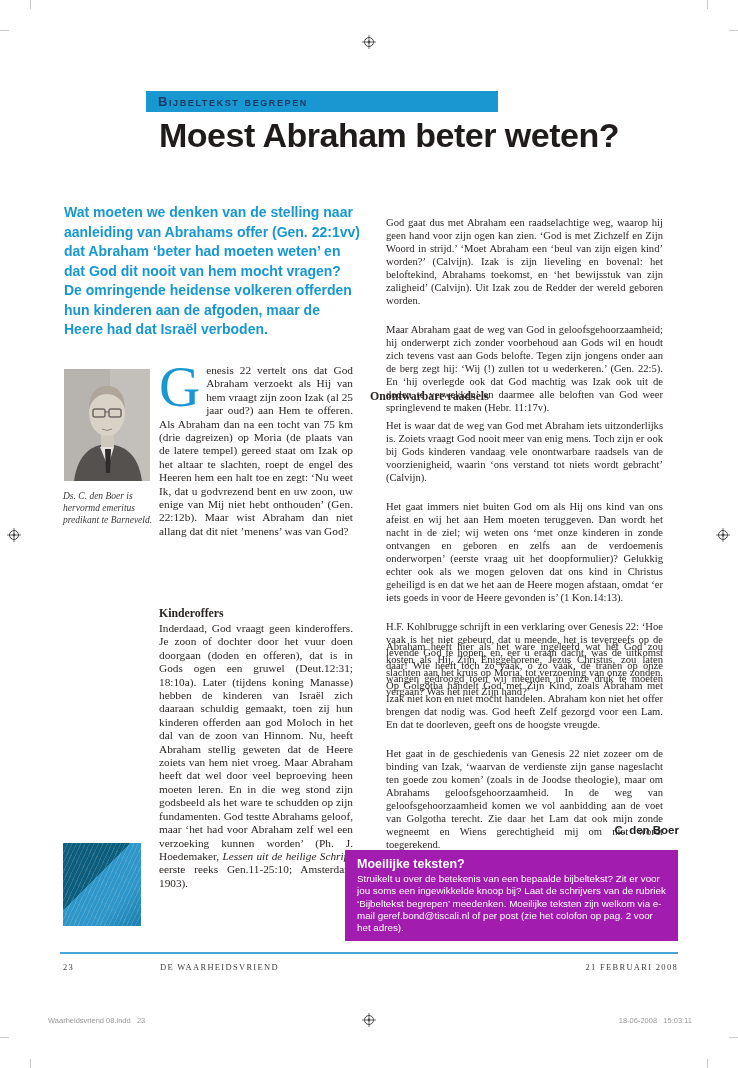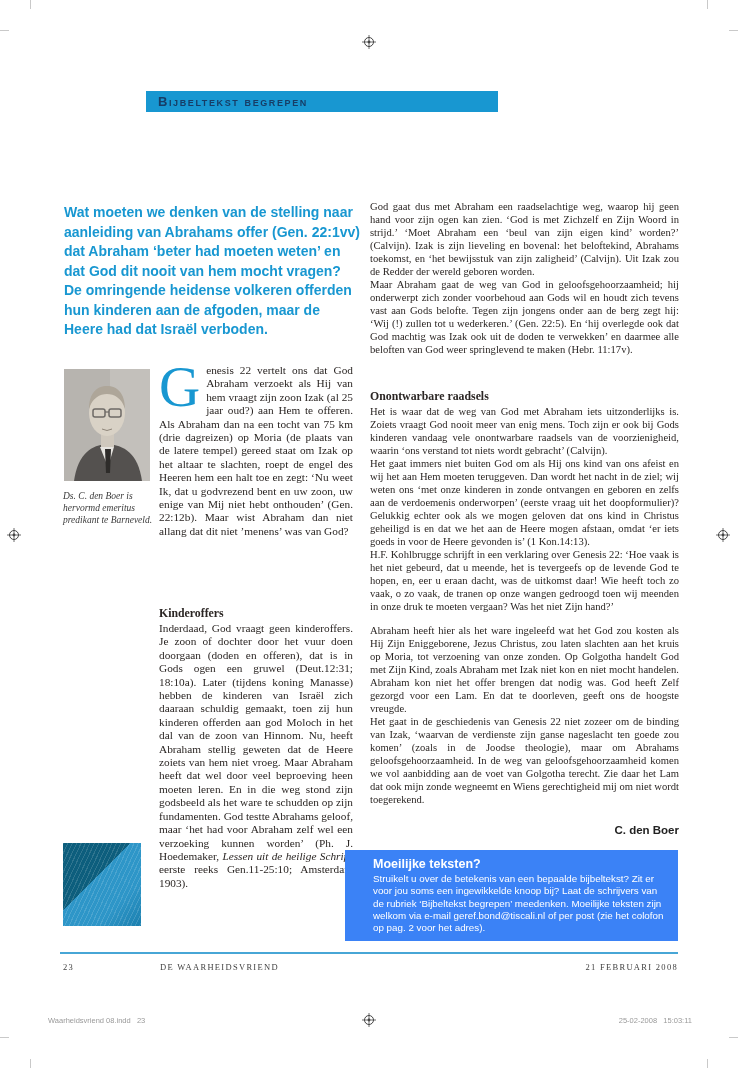--- a/index.html
+++ b/index.html
@@ -40,27 +40,27 @@
     color:#1897d1;font-family:"Liberation Serif",serif;}
   .sec-head{font-weight:bold;font-size:11.8px;line-height:14px;
     margin:0 0 2px 0;text-align:left;}
   .fabric{position:absolute;left:63px;top:843px;width:78px;height:83px;
     background:
       repeating-linear-gradient(115deg,rgba(255,255,255,.14) 0 1px,rgba(255,255,255,0) 1px 4px),
       linear-gradient(135deg,#0d5e7d 0 42%,#2e96c8 42% 72%,#1b7fae 100%);}
   
   .colR{position:absolute;left:370px;width:309px;text-align:justify;
     font-size:10.6px;line-height:13px;hyphens:auto;}
-  .colR p{margin:0;}
+  .colR p{margin:16px;}
   .rsec0{top:200px;} .rsec1{top:389px;} .rsec2{top:624px;}
   .signature{position:absolute;left:370px;top:824px;width:309px;text-align:right;
     font-family:"Liberation Sans",sans-serif;font-weight:bold;font-size:11.5px;color:#222;}
   
   .infobox{position:absolute;left:345px;top:850px;width:333px;min-height:76px;
-    background:#3b82f6;box-sizing:border-box;padding:7px 12px 7px 28px;
+    background:#a21caf;box-sizing:border-box;padding:7px 12px 7px 12px;
     font-family:"Liberation Sans",sans-serif;color:#ffffff;}
   .infobox h3{margin:0 0 2px 0;font-size:12.5px;font-weight:bold;}
   .infobox p{margin:0;font-size:9.8px;line-height:12.3px;}
   
   .footer-rule{position:absolute;left:60px;top:952px;width:618px;height:2px;
     background:#47a6d6;}
   .footer-text{position:absolute;top:962px;font-family:Liberation Serif, serif;
     font-size:8.5px;letter-spacing:1.3px;color:#414141;text-transform:uppercase;}
   .f-page{left:63px;} .f-mag{left:160px;} .f-date{right:60px;}
 </style>
@@ -99,20 +99,21 @@
   <svg class="regmark" style="left:362px;top:1013px;" viewBox="0 0 14 14">
       <circle cx="7" cy="7" r="4.5" stroke="#444" fill="none" stroke-width="1"></circle>
       <line x1="7" y1="0" x2="7" y2="14" stroke="#444" stroke-width="0.8"></line>
       <line x1="0" y1="7" x2="14" y2="7" stroke="#444" stroke-width="0.8"></line>
       <circle cx="7" cy="7" r="1.4" fill="#444"></circle>
     </svg>
 
   <div class="kicker-bar">
     <span>Bijbeltekst begrepen</span>
   </div>
+  <h1 class="page-title">Moest Abraham beter weten?</h1>
 
   <div class="intro">Wat moeten we denken van de stelling naar aanleiding van Abrahams offer (Gen. 22:1vv) dat Abraham ‘beter had moeten weten’ en dat God dit nooit van hem mocht vragen? De omringende heidense volkeren offerden hun kinderen aan de afgoden, maar de Heere had dat Israël verboden.</div>
 
   <svg class="portrait" viewBox="0 0 86 112">
     <rect width="86" height="112" fill="#b7b4af"></rect>
     <rect x="46" width="40" height="112" fill="#c3c0bb"></rect>
     <path d="M10,112 C14,84 28,76 43,75 C60,76 74,84 78,112 Z" fill="#54514f"></path>
     <path d="M36,78 L50,78 L44,98 Z" fill="#e6e4e0"></path>
     <path d="M41,80 L47,80 L46,104 L42,104 Z" fill="#2e2c2a"></path>
     <rect x="37" y="64" width="13" height="14" fill="#cfc8bd"></rect>
@@ -163,15 +164,15 @@
     <h3>Moeilijke teksten?</h3>
     <p>Struikelt u over de betekenis van een bepaalde bijbeltekst? Zit er voor jou soms een ingewikkelde knoop bij? Laat de schrijvers van de rubriek ‘Bijbeltekst begrepen’ meedenken. Moeilijke teksten zijn welkom via e-mail geref.bond@tiscali.nl of per post (zie het colofon op pag. 2 voor het adres).</p>
   </div>
 
   <div class="footer-rule"></div>
   <span class="footer-text f-page">23</span>
   <span class="footer-text f-mag">De Waarheidsvriend</span>
   <span class="footer-text f-date">21 februari 2008</span>
 
   <span class="printmark" style="left:48px;">Waarheidsvriend 08.indd   23</span>
-  <span class="printmark" style="right:46px;">25-02-2008   15:03:11</span>
+  <span class="printmark" style="right:46px;">18-06-2008   15:03:11</span>
 
 </div>
 
 </body></html>

